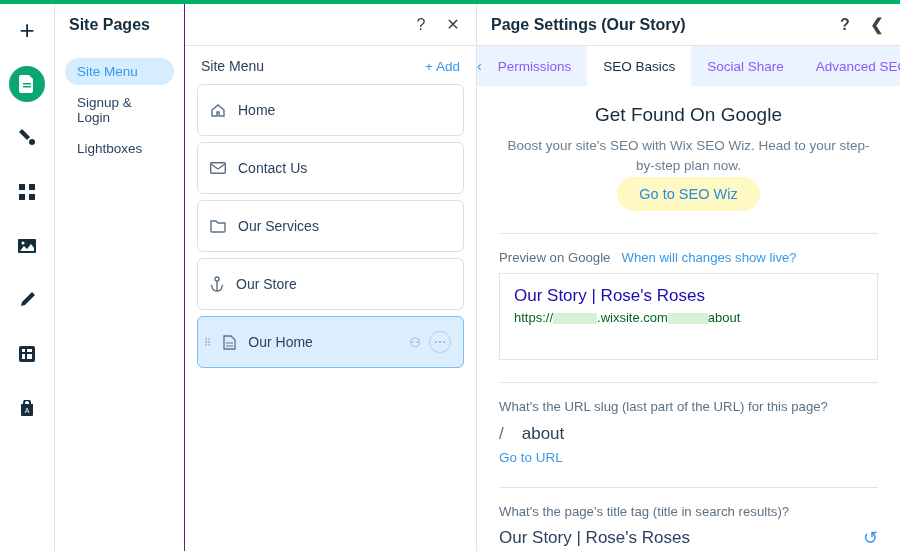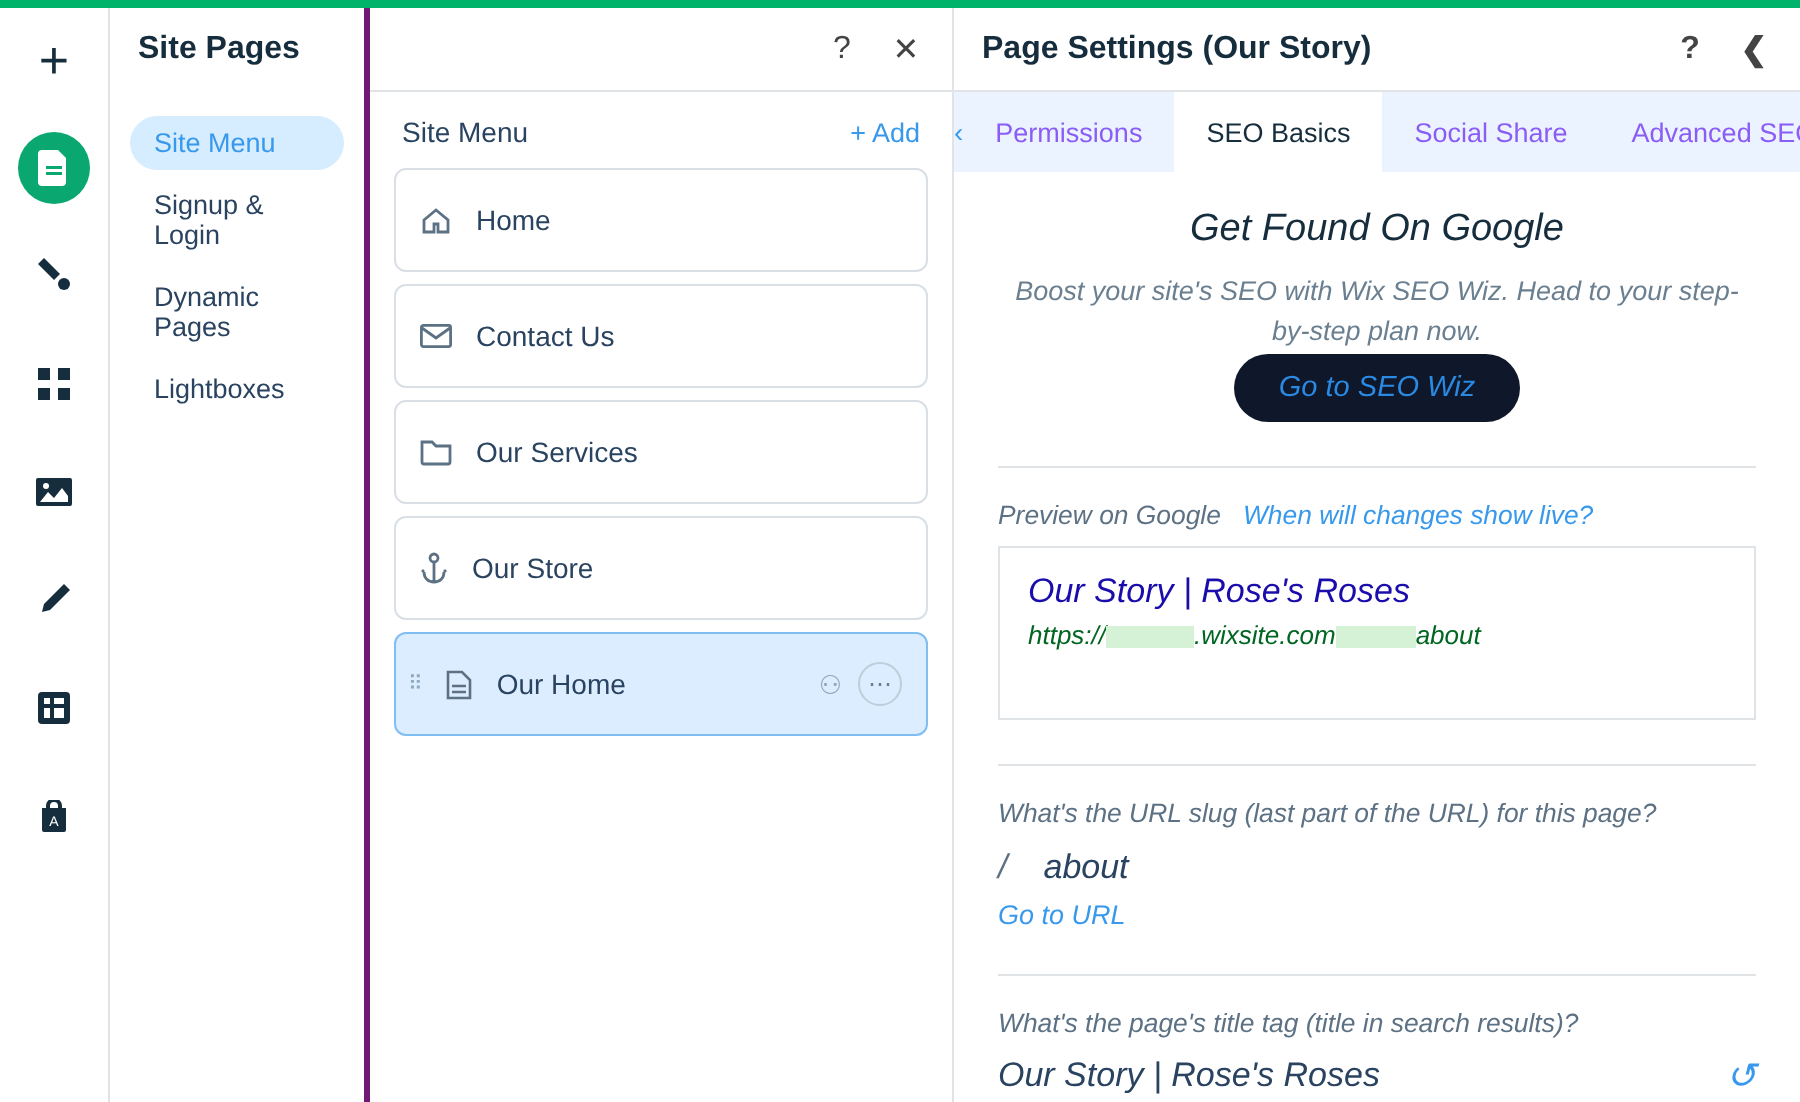--- a/index.html
+++ b/index.html
@@ -4,21 +4,21 @@
 <style>
 * { box-sizing: border-box; margin: 0; padding: 0; font-family: -apple-system, BlinkMacSystemFont, "Segoe UI", Helvetica, Arial, sans-serif; }
 html, body { width: 900px; height: 551px; overflow: hidden; background: #fff; }
 .topbar { height: 4px; background: #00b36b; }
 .app { display: flex; height: 547px; }
 .rail { width: 55px; border-right: 1px solid #e1e4e7; display: flex; flex-direction: column; align-items: center; padding-top: 8px; gap: 18px; }
 .rail-btn { width: 36px; height: 36px; display: flex; align-items: center; justify-content: center; border-radius: 50%; color: #162d3d; cursor: pointer; }
 .rail-btn.plus { font-size: 26px; font-weight: 300; }
 .rail-btn.active { background: #0aa870; color: #fff; }
 
-.col-pages { width: 130px; border-right: 3px solid #701a75; }
+.col-pages { width: 130px; border-right: 1px solid #701a75; }
 .col-menu  { width: 292px; border-right: 1px solid #e1e4e7; }
 .col-settings { flex: 1; }
 
 .col-header { height: 42px; display: flex; align-items: center; padding: 0 14px; border-bottom: 1px solid #e1e4e7; font-weight: 700; color: #162d3d; font-size: 16px; justify-content: space-between; }
 .hdr-actions { display: flex; gap: 14px; align-items: center; }
 .icon-btn { cursor: pointer; color: #444; font-size: 16px; width: 18px; text-align: center; }
 
 .pages-body { padding: 12px 10px; display: flex; flex-direction: column; gap: 4px; }
 .pill { padding: 6px 12px; font-size: 13.5px; color: #2a4360; border-radius: 18px; cursor: pointer; }
 .pill.selected { background: #d6ecff; color: #3899ec; }
@@ -30,25 +30,25 @@
 .menu-item.selected { background: #dcedff; border-color: #7fbdf2; position: relative; }
 .menu-item .right { margin-left: auto; display: flex; gap: 8px; align-items: center; }
 .circle-icon { width: 22px; height: 22px; border: 1px solid #bfcdd8; border-radius: 50%; display: flex; align-items: center; justify-content: center; color: #6a7f90; font-size: 12px; }
 
 .tabs-row { height: 40px; background: #eaf3ff; display: flex; align-items: stretch; }
 .tab-back { width: 30px; display:flex; align-items:center; justify-content:center; color:#3899ec; cursor:pointer; font-size:14px; }
 .tab { flex: 0 0 auto; padding: 0 16px; display:flex; align-items:center; justify-content:center; font-size: 13.5px; color: #8b5cf6; cursor: pointer; }
 .tab.active { background: #fff; color: #162d3d; }
 .tab:last-child { margin-left:auto; }
 
-.settings-body { padding: 18px 22px 10px; overflow-y: auto; height: calc(100% - 82px); font-style: italic; }
+.settings-body { padding: 18px 22px 10px; overflow-y: auto; height: calc(100% - 82px); }
 .centered { text-align: center; }
 h2.promo { font-size: 19px; color: #162d3d; font-weight: 400; margin-bottom: 10px; }
 .promo-sub { color: #6a7f90; font-size: 13.5px; line-height: 1.5; }
-.cta { display:inline-block; background: #0f172a; color: #2a89e2; padding: 9px 22px; border-radius: 20px; font-size: 14.5px; cursor:pointer; }
+.cta { display:inline-block; background: #fef9c3; color: #2a89e2; padding: 9px 22px; border-radius: 20px; font-size: 14.5px; cursor:pointer; }
 .hr { border-top: 1px solid #e1e4e7; margin: 22px 0 16px; }
 
 .label { font-size: 13.2px; color: #5c7184; margin-bottom: 8px; }
 .gprev { border: 1px solid #e1e4e7; padding: 12px 14px 34px; }
 .g-title { color: #1a0dab; font-size: 17px; margin-bottom: 4px; }
 .g-url { color: #006621; font-size: 13px; }
 .g-url .redact { display:inline-block; background:#d6f2d6; height: 11px; vertical-align: middle; }
 .link { color: #3899ec; cursor: pointer; }
 
 .slug-row { display:flex; align-items: baseline; gap: 18px; margin: 10px 0 6px; font-size: 17px; color: #2a4360; }
@@ -116,21 +116,20 @@
     </div>
   </div>
 
   <div class="col-pages">
     <div class="col-header" style="border-bottom:none; padding-right:0;">
       <span>Site Pages</span>
     </div>
     <div class="pages-body">
       <div class="pill selected">Site Menu</div>
       <div class="pill">Signup &amp; Login</div>
-      <div class="pill">Dynamic Pages</div>
       <div class="pill">Lightboxes</div>
     </div>
   </div>
 
   <div class="col-menu">
     <div class="col-header" style="justify-content:flex-end; gap:14px; font-weight:400;">
       <span class="icon-btn">?</span>
       <span class="icon-btn">✕</span>
     </div>
     <div class="menu-subhdr">

